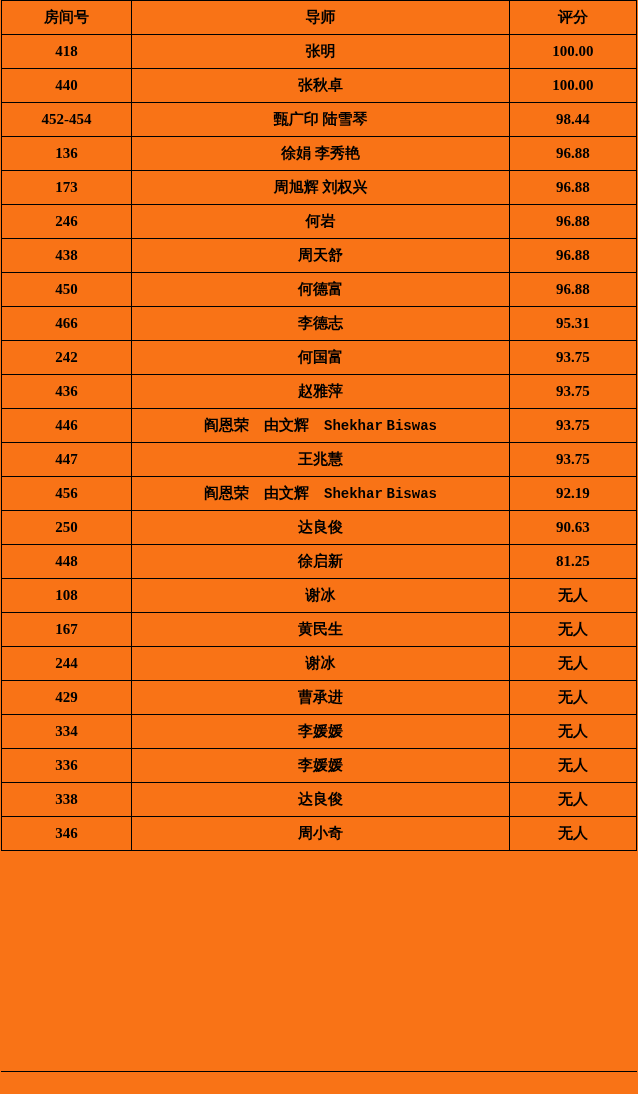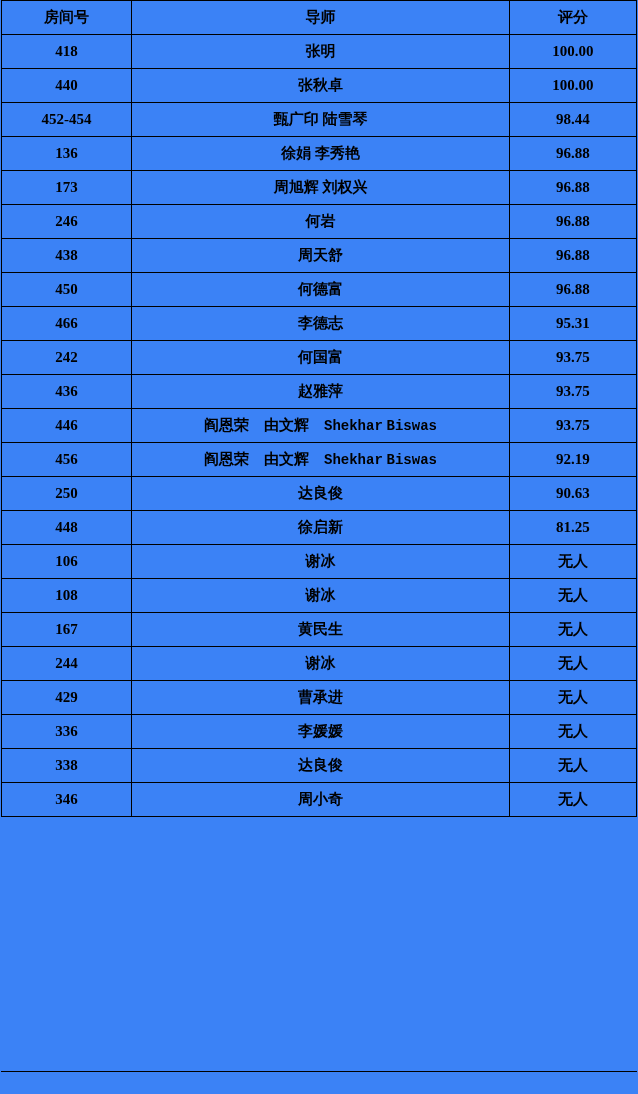--- a/index.html
+++ b/index.html
@@ -12,21 +12,21 @@
     height: 1094px;
     font-family: "Liberation Serif", serif;
     color: #000000;
     overflow: hidden;
   }
   .page {
     width: 638px;
     height: 1094px;
     box-sizing: border-box;
     position: relative;
-    background: #3b82f6;
+    background: #f97316;
   }
   table.score-table {
     border-collapse: collapse;
     width: 636px;
     margin: 0 auto;
     table-layout: fixed;
   }
   table.score-table td,
   table.score-table th {
     border: 1px solid #000000;
@@ -136,57 +136,62 @@
           <td class="cell-room">436</td>
           <td class="cell-tutor">赵雅萍</td>
           <td class="cell-score">93.75</td>
         </tr>
         <tr>
           <td class="cell-room">446</td>
           <td class="cell-tutor">阎恩荣　由文辉　<span class="latin">Shekhar</span> <span class="latin">Biswas</span></td>
           <td class="cell-score">93.75</td>
         </tr>
         <tr>
+          <td class="cell-room">447</td>
+          <td class="cell-tutor">王兆慧</td>
+          <td class="cell-score">93.75</td>
+        </tr>
+        <tr>
           <td class="cell-room">456</td>
           <td class="cell-tutor">阎恩荣　由文辉　<span class="latin">Shekhar</span> <span class="latin">Biswas</span></td>
           <td class="cell-score">92.19</td>
         </tr>
         <tr>
           <td class="cell-room">250</td>
           <td class="cell-tutor">达良俊</td>
           <td class="cell-score">90.63</td>
         </tr>
         <tr>
           <td class="cell-room">448</td>
           <td class="cell-tutor">徐启新</td>
           <td class="cell-score">81.25</td>
         </tr>
         <tr>
-          <td class="cell-room">106</td>
-          <td class="cell-tutor">谢冰</td>
-          <td class="cell-score">无人</td>
-        </tr>
-        <tr>
           <td class="cell-room">108</td>
           <td class="cell-tutor">谢冰</td>
           <td class="cell-score">无人</td>
         </tr>
         <tr>
           <td class="cell-room">167</td>
           <td class="cell-tutor">黄民生</td>
           <td class="cell-score">无人</td>
         </tr>
         <tr>
           <td class="cell-room">244</td>
           <td class="cell-tutor">谢冰</td>
           <td class="cell-score">无人</td>
         </tr>
         <tr>
           <td class="cell-room">429</td>
           <td class="cell-tutor">曹承进</td>
+          <td class="cell-score">无人</td>
+        </tr>
+        <tr>
+          <td class="cell-room">334</td>
+          <td class="cell-tutor">李媛媛</td>
           <td class="cell-score">无人</td>
         </tr>
         <tr>
           <td class="cell-room">336</td>
           <td class="cell-tutor">李媛媛</td>
           <td class="cell-score">无人</td>
         </tr>
         <tr>
           <td class="cell-room">338</td>
           <td class="cell-tutor">达良俊</td>

